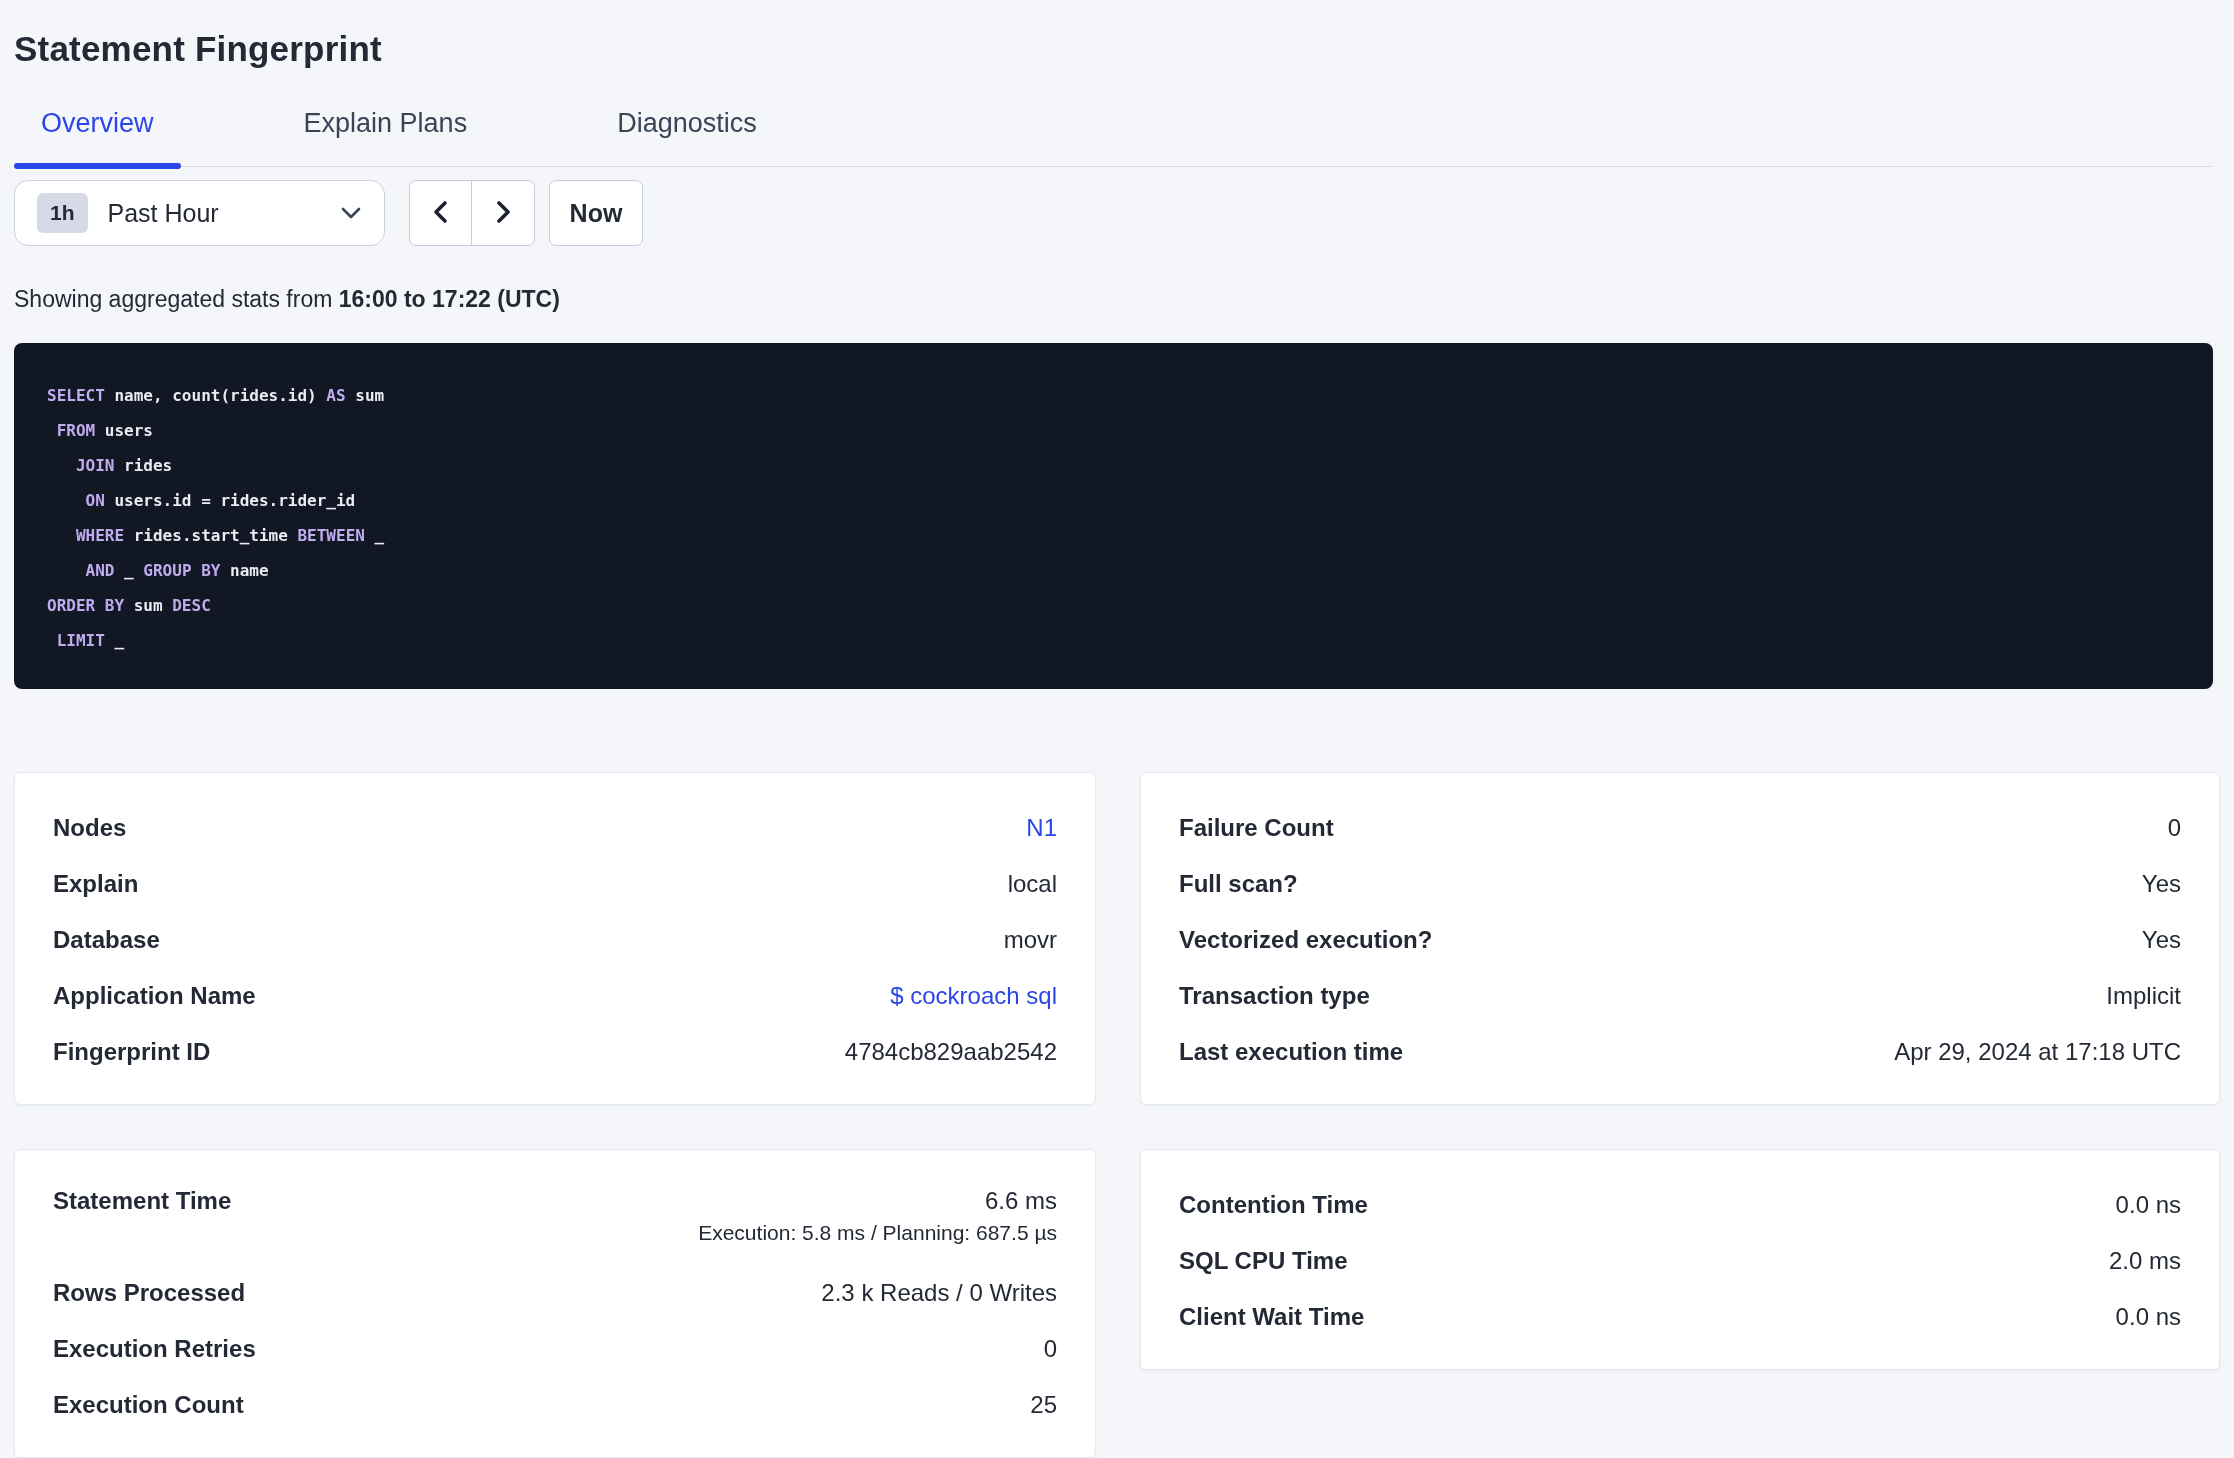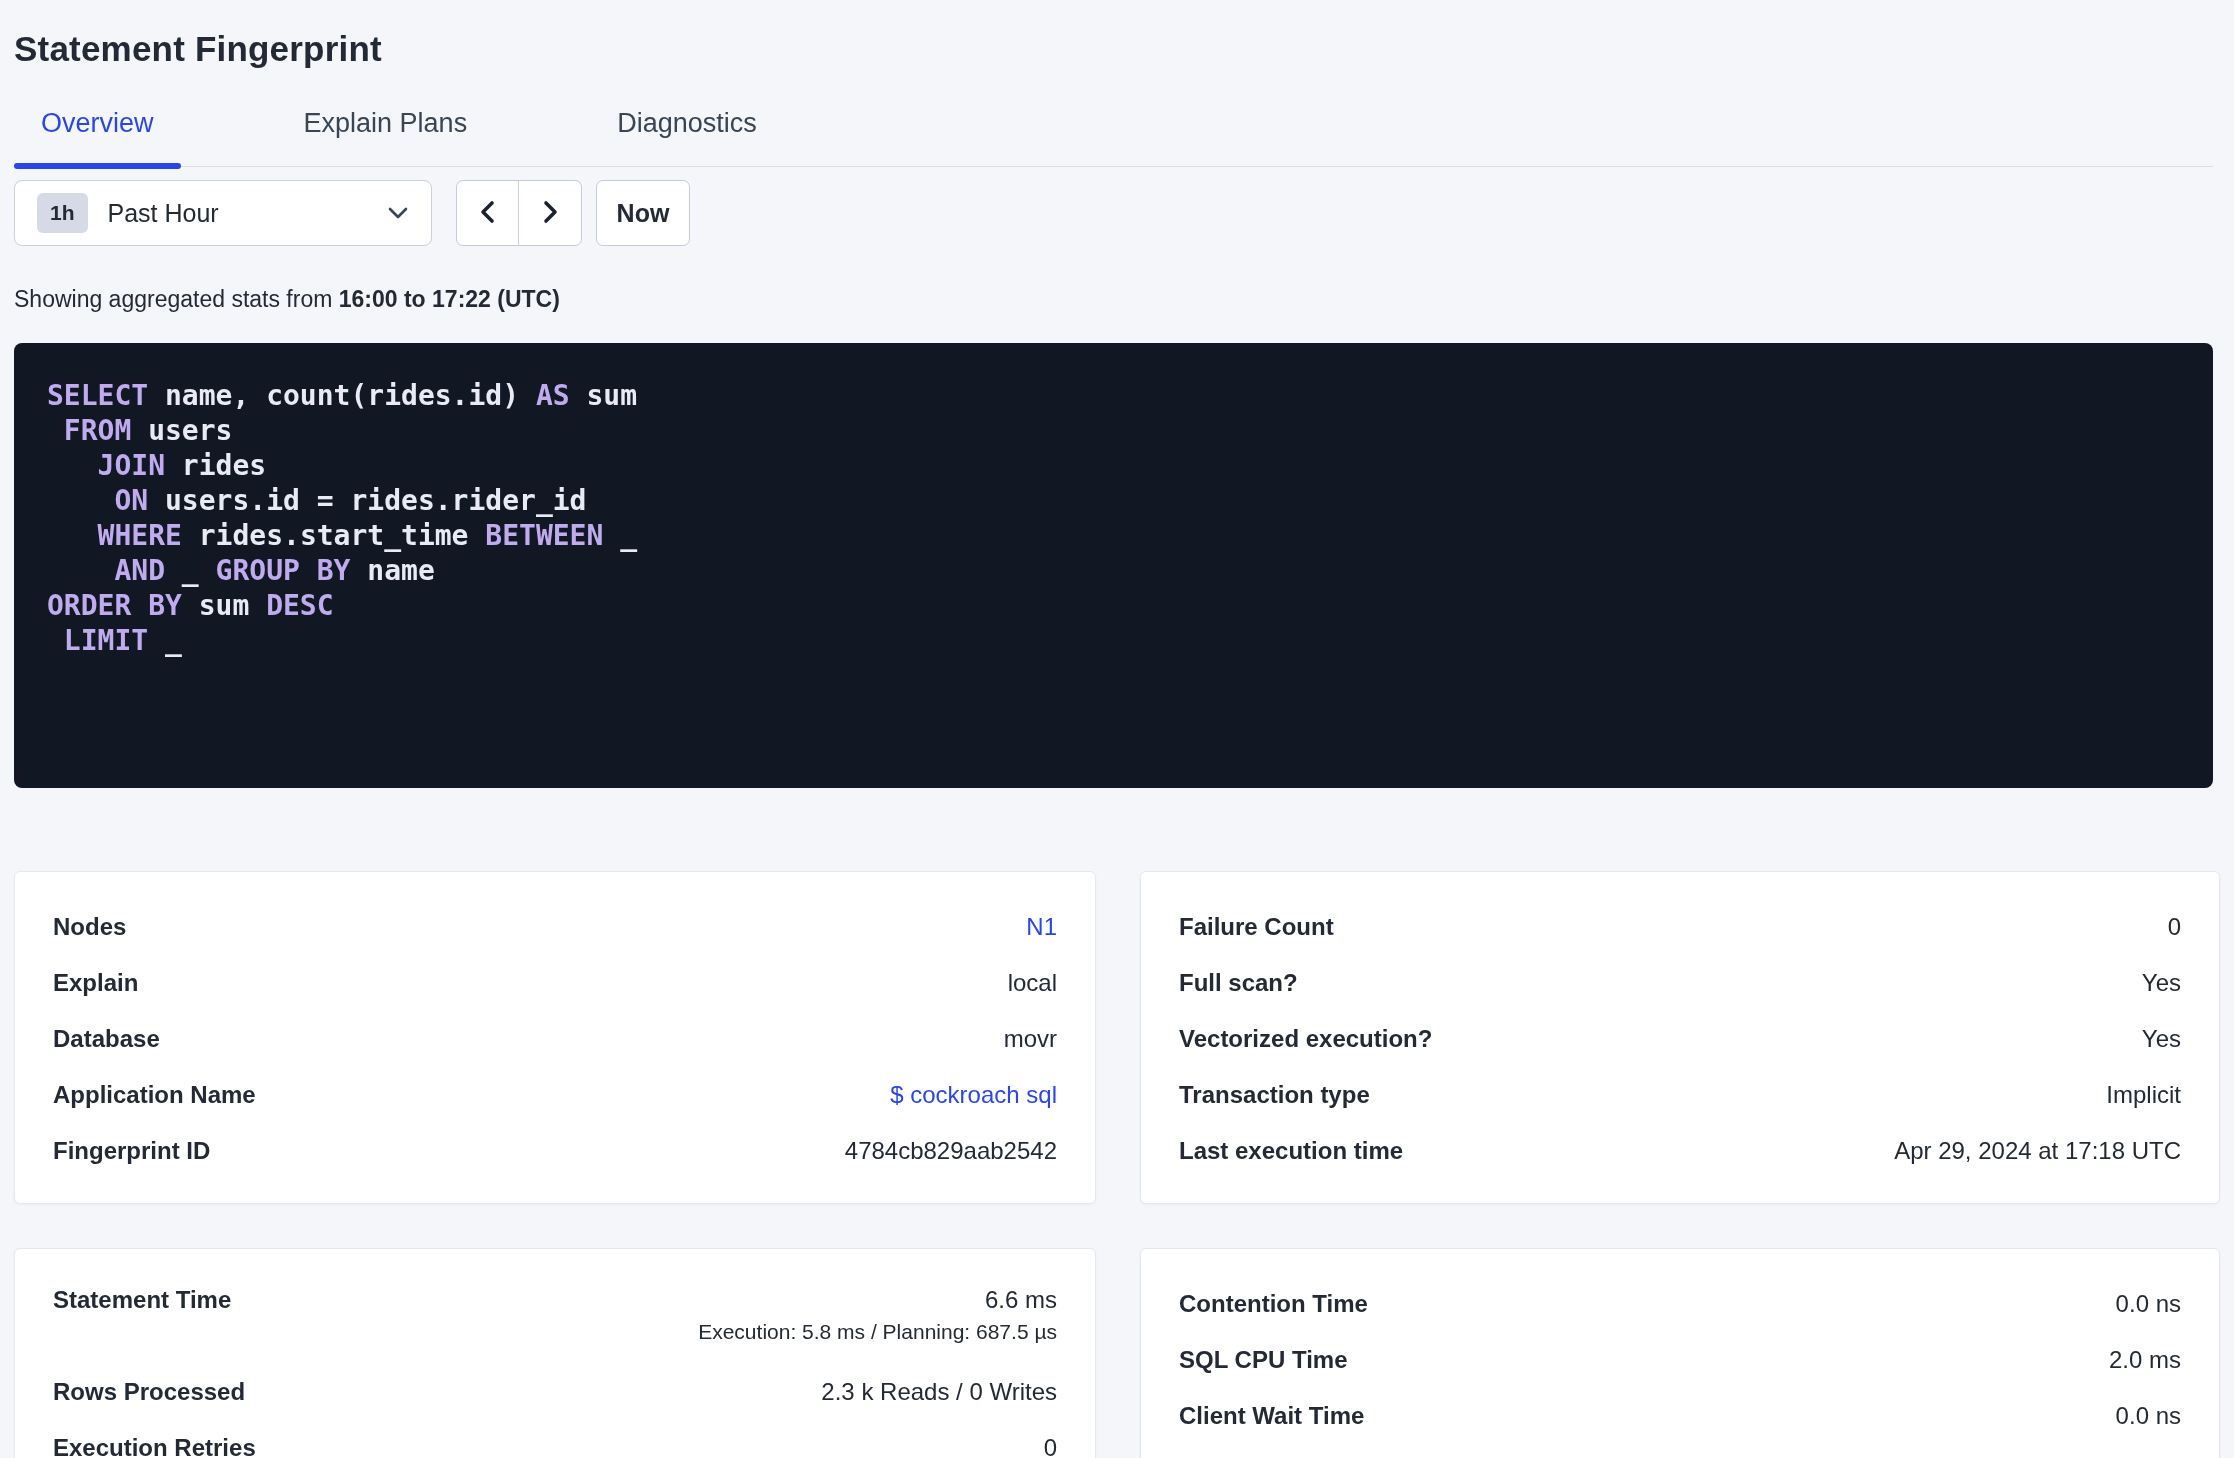--- a/index.html
+++ b/index.html
@@ -46,24 +46,24 @@
     position:absolute;
     left:0; right:0; bottom:-3px;
     height:6px;
     border-radius:3px;
     background:#2a46e8;
   }
 
   
   .toolbar { margin-top:13px; display:flex; align-items:center; }
   .time-select {
-    width:418px; height:66px;
+    width:371px; height:66px;
     background:#ffffff;
     border:1px solid #c9d0de;
-    border-radius:8px;
+    border-radius:14px;
     display:flex; align-items:center;
     padding:0 22px;
     cursor:pointer;
   }
   .interval-badge {
     background:#d5dae6;
     color:#242a35;
     font-size:21px; font-weight:700;
     padding:8px 13px;
     border-radius:6px;
@@ -101,26 +101,26 @@
   }
 
   
   .stats-line { margin-top:40px; font-size:23px; color:#242a35; line-height:27px; }
   .stats-line strong { font-weight:700; }
 
   
   .sql-box {
     margin-top:30px;
     width:2199px;
-    height:445px;
+    height:346px;
     background:#121724;
     border-radius:8px;
     padding:35px 30px 0 33px;
     font-family:"DejaVu Sans Mono", monospace;
-    font-size:28px;
+    font-size:16px;
     font-weight:700;
     line-height:35px;
     color:#e9ebf4;
   }
   .sql-line { white-space:pre; }
   .sql-line .kw { color:#c0abef; }
 
   
   .cards {
     margin-top:83px;

